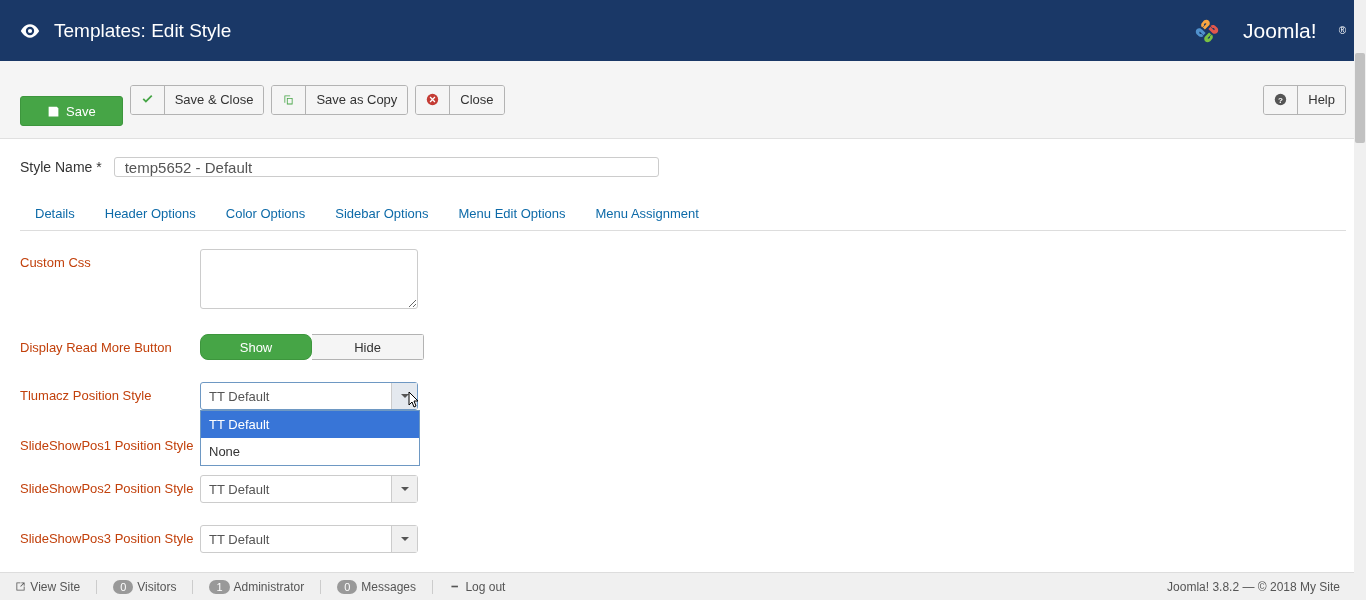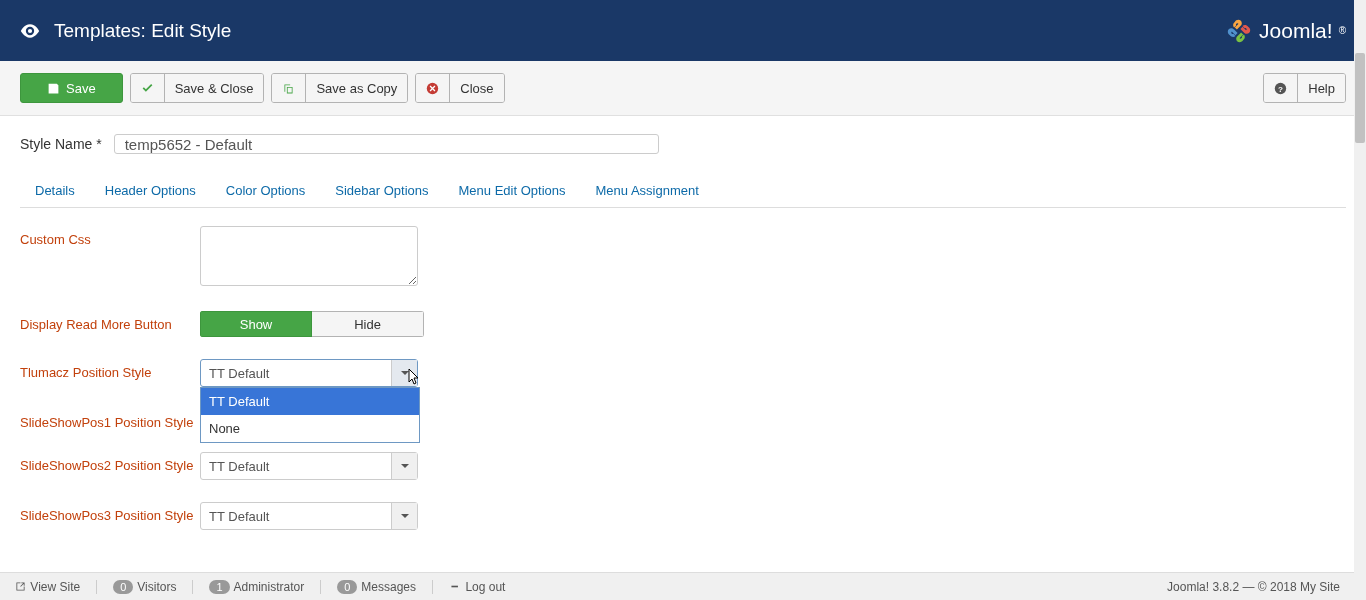--- a/index.html
+++ b/index.html
@@ -9,21 +9,21 @@
     color: #fff;
     height: 61px;
     display: flex;
     align-items: center;
     justify-content: space-between;
     padding: 0 20px;
   }
   .header-left { display: flex; align-items: center; gap: 14px; }
   .header-title { font-size: 19px; font-weight: 400; color: #fff; }
   .eye-icon { width: 20px; height: 14px; }
-  .joomla-logo { display: flex; align-items: center; gap: 6px; color: #fff; font-size: 21px; font-family: Arial, sans-serif; }
+  .joomla-logo { display: flex; align-items: center; gap: 22px; color: #fff; font-size: 21px; font-family: Arial, sans-serif; }
   .joomla-logo sup { font-size: 10px; }
   .joomla-mark { width: 28px; height: 28px; }
 
   .toolbar {
     background: #f5f5f5;
     border-bottom: 1px solid #e0e0e0;
     padding: 12px 20px;
     display: flex;
     align-items: center;
     gap: 7px;
@@ -33,20 +33,21 @@
     align-items: center;
     gap: 6px;
     height: 30px;
     padding: 0 14px;
     border: 1px solid #b3b3b3;
     background: #f5f5f5;
     color: #333;
     font-size: 13px;
     border-radius: 3px;
     cursor: pointer;
+    margin-top: 23px;
   }
   .btn-split {
     display: inline-flex;
     border: 1px solid #b3b3b3;
     border-radius: 3px;
     overflow: hidden;
     height: 30px;
   }
   .btn-split .seg {
     display: inline-flex; align-items: center; justify-content: center;
@@ -108,21 +109,21 @@
     display: inline-flex;
     border-radius: 3px;
     overflow: hidden;
   }
   .btn-group .btn-sm {
     height: 26px; width: 112px;
     display: inline-flex; align-items: center; justify-content: center;
     font-size: 13px; cursor: pointer;
     border: 1px solid #b3b3b3;
   }
-  .btn-group .btn-sm.green { background: #46a546; color:#fff; border-color:#3d963d; }
+  .btn-group .btn-sm.green { background: #46a546; color:#fff; border-color:#3d963d;border-radius:8px; }
   .btn-group .btn-sm.plain { background: #f5f5f5; color:#333; border-left:none; }
 
   .select {
     position: relative;
     width: 218px; height: 28px;
     border: 1px solid #ccc; border-radius: 3px;
     display: flex; align-items: center;
     background: #fff;
   }
   .select.open { border-color: #6e98c3; }

